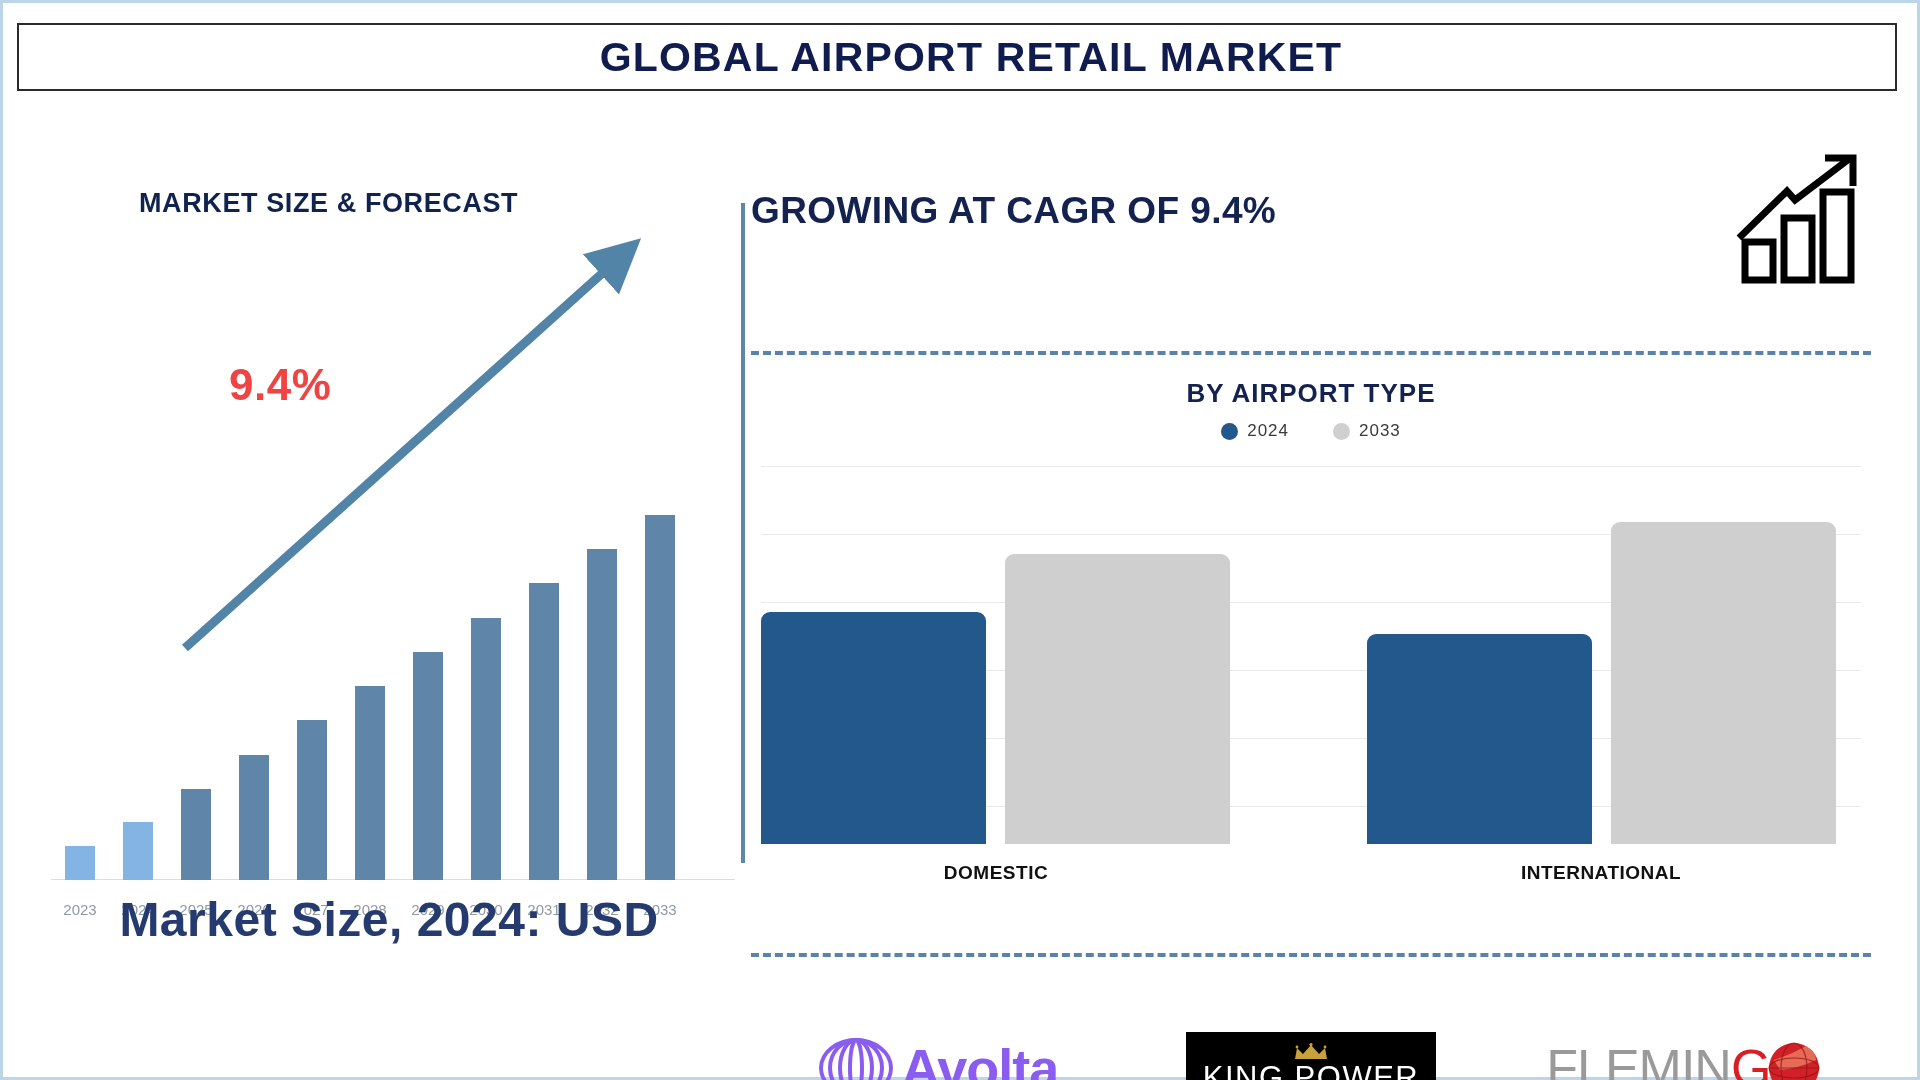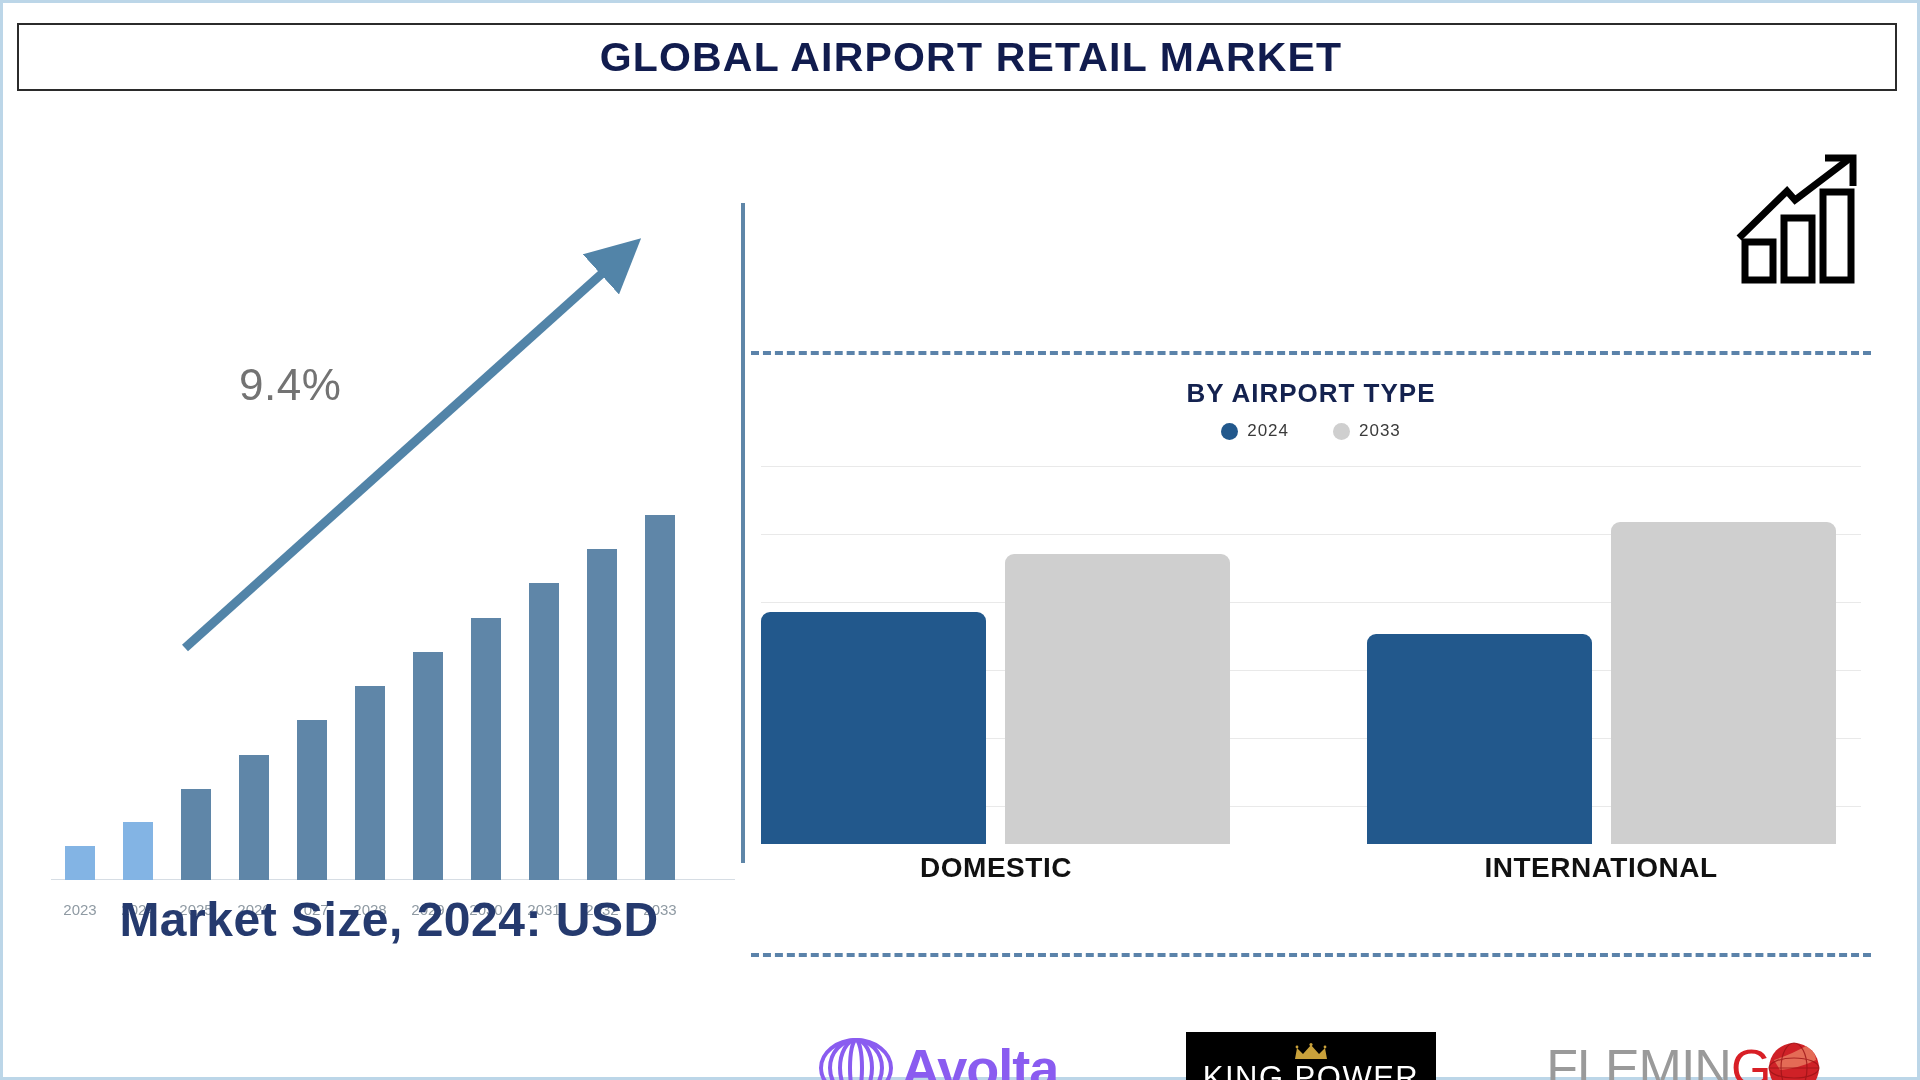--- a/index.html
+++ b/index.html
@@ -58,25 +58,25 @@
     left: 122px;
     top: 90px;
     font-size: 27px;
     font-weight: 700;
     color: #10234f;
     letter-spacing: 0.6px;
     white-space: nowrap;
   }
   .cagr-big {
     position: absolute;
-    left: 222px;
+    left: 212px;
     top: 262px;
     font-size: 44px;
-    font-weight: 400;
-    color: #737373;
+    font-weight: 700;
+    color: #ef4444;
     letter-spacing: 0.5px;
   }
   .trend-arrow {
     position: absolute;
     left: 160px;
     top: 140px;
     width: 480px;
     height: 420px;
     pointer-events: none;
   }
@@ -246,21 +246,21 @@
     position: absolute;
     bottom: 0;
     border-radius: 9px 9px 0 0;
   }
   .gbar.blue { background: #22588c; }
   .gbar.grey { background: #cfcfcf; }
   .gcat {
     position: absolute;
     bottom: 2px;
     font-family: "Liberation Sans Narrow", "Liberation Sans", sans-serif;
-    font-size: 28px;
+    font-size: 19px;
     font-weight: 700;
     color: #111111;
     letter-spacing: 0.5px;
     text-align: center;
   }
 
   
   .kp-title {
     position: absolute;
     left: 0;
@@ -347,20 +347,21 @@
 <body>
 
 <div id="page">
 
   <div class="title-box">
     <div class="title-text">GLOBAL AIRPORT RETAIL MARKET</div>
   </div>
 
   <div class="left-panel">
 
+    <div class="left-heading">MARKET SIZE &amp; FORECAST</div>
 
     <div class="cagr-big">9.4%</div>
 
     <svg class="trend-arrow" viewBox="0 0 480 420">
       <defs>
         <marker id="arrowhead" markerWidth="6" markerHeight="6" refX="2.4" refY="3" orient="auto">
           <path d="M0,0 L6,3 L0,6 z" fill="#5284a8"></path>
         </marker>
       </defs>
       <line x1="8" y1="410" x2="440" y2="22" stroke="#5284a8" stroke-width="9" marker-end="url(#arrowhead)" stroke-linecap="butt"></line>
@@ -419,20 +420,21 @@
     <div class="msize">
       <div>Market Size, 2024: USD</div>
     </div>
   </div>
 
   <div class="vdivider"></div>
 
   <div class="right-panel">
 
     <div class="rp-headline">
+      <div>GROWING AT CAGR OF 9.4%</div>
     </div>
 
     <svg class="growth-icon" viewBox="0 0 140 140">
       <rect x="16" y="96" width="28" height="38" fill="none" stroke="#000" stroke-width="7"></rect>
       <rect x="55" y="72" width="28" height="62" fill="none" stroke="#000" stroke-width="7"></rect>
       <rect x="94" y="46" width="28" height="88" fill="none" stroke="#000" stroke-width="7"></rect>
       <polyline points="10,92 58,45 66,54 120,13" fill="none" stroke="#000" stroke-width="7" stroke-linejoin="miter" stroke-linecap="butt"></polyline>
       <polyline points="96,12 124,12 124,40" fill="none" stroke="#000" stroke-width="7"></polyline>
     </svg>
 

